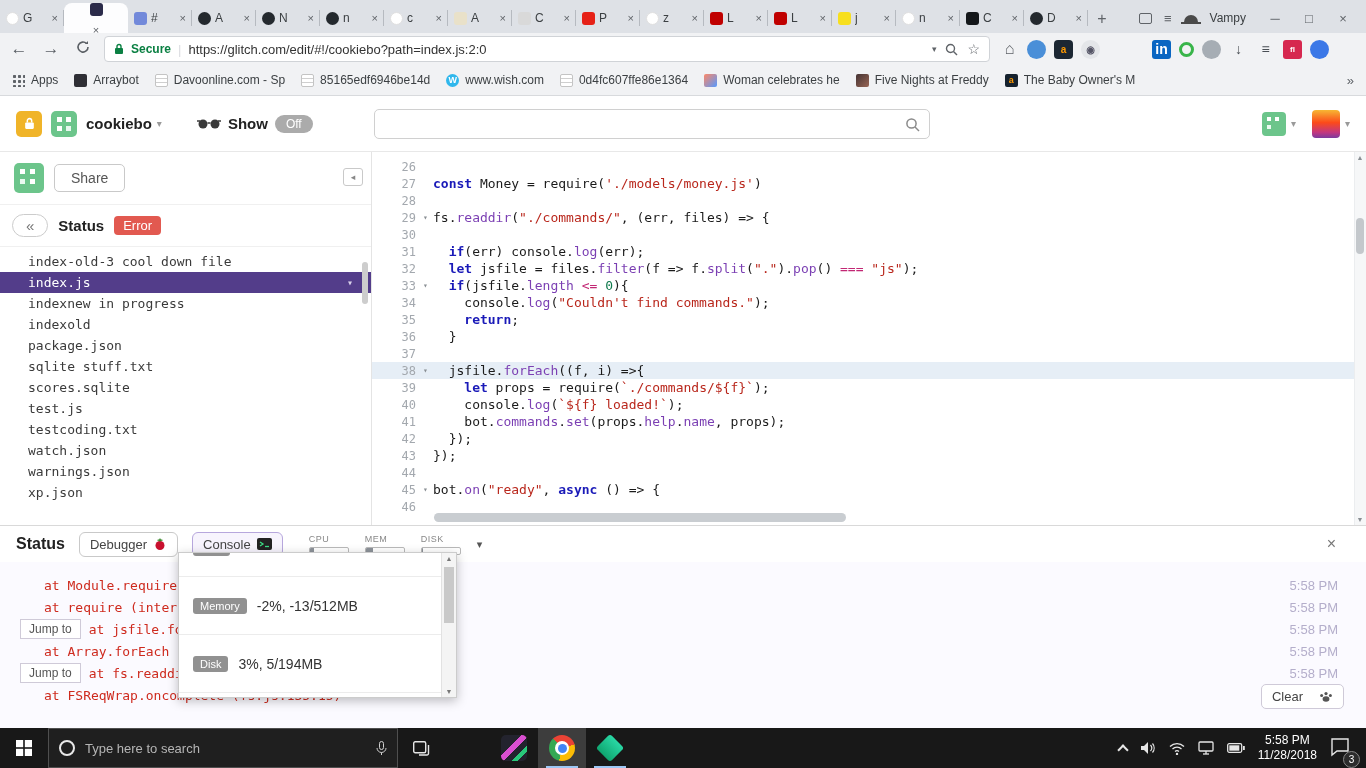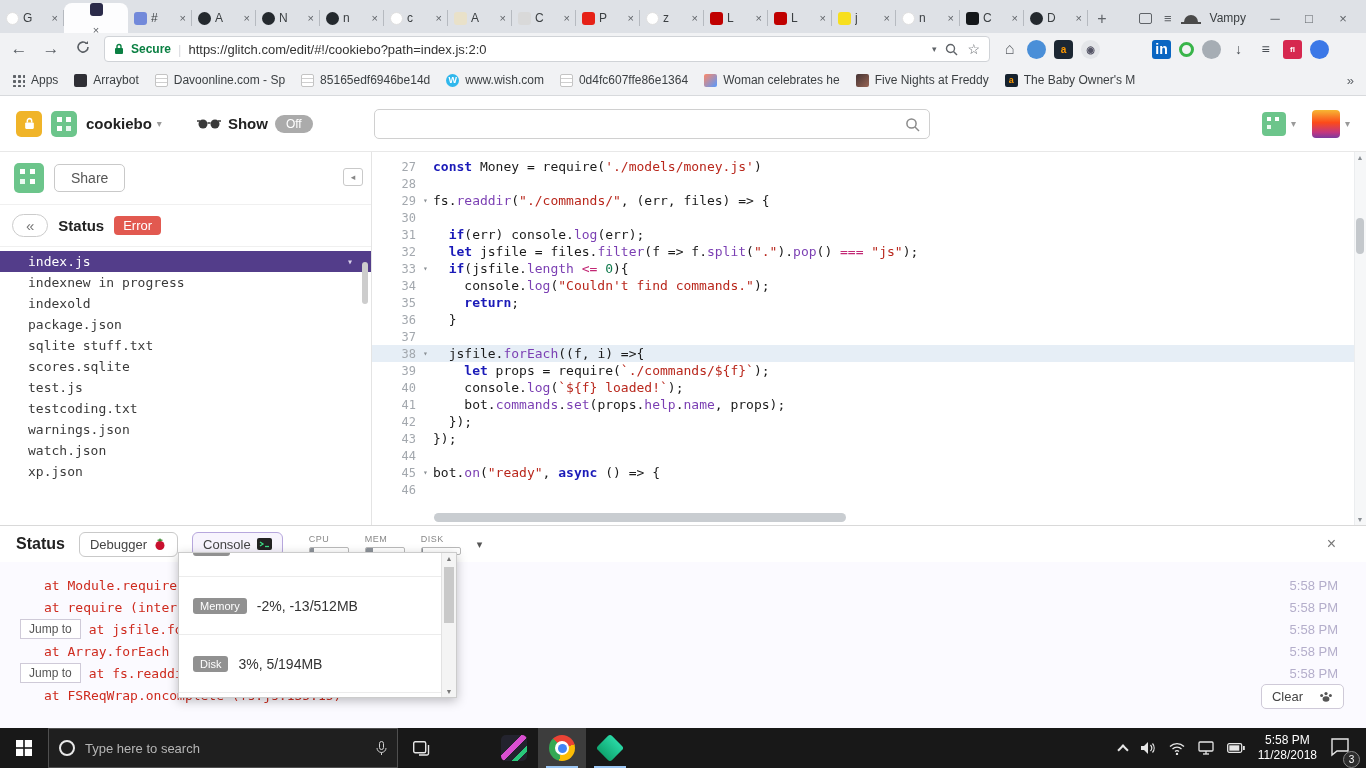--- a/index.html
+++ b/index.html
@@ -407,37 +407,39 @@
         <span class="share-avatar"></span>
         <button class="share-btn">Share</button>
         <span class="hide-btn">◂</span>
       </div>
       <div class="status-row">
         <span class="rewind-btn">«</span>
         <span class="status-label">Status</span>
         <span class="error-badge">Error</span>
       </div>
       <div class="file-list">
+          <div class="file-item">index-old-3 cool down file</div>
           <div class="file-item selected">index.js<span class="file-caret">▾</span></div>
           <div class="file-item">indexnew in progress</div>
           <div class="file-item">indexold</div>
           <div class="file-item">package.json</div>
           <div class="file-item">sqlite stuff.txt</div>
           <div class="file-item">scores.sqlite</div>
           <div class="file-item">test.js</div>
           <div class="file-item">testcoding.txt</div>
+          <div class="file-item">watch.json</div>
           <div class="file-item">warnings.json</div>
-          <div class="file-item">watch.json</div>
           <div class="file-item">xp.json</div>
         </div>
       <span class="sb-scroll"></span>
     </div>
 
     <div class="code-area">
       <div class="code-lines">
+          <div class="code-line"><span class="ln">26</span><span class="fold"></span><span class="ctext"></span></div>
           <div class="code-line"><span class="ln">27</span><span class="fold"></span><span class="ctext"><span class="tk-kw">const</span><span> Money = require(</span><span class="tk-str">'./models/money.js'</span><span>)</span></span></div>
           <div class="code-line"><span class="ln">28</span><span class="fold"></span><span class="ctext"></span></div>
           <div class="code-line"><span class="ln">29</span><span class="fold">▾</span><span class="ctext"><span>fs.</span><span class="tk-prop">readdir</span><span>(</span><span class="tk-str">"./commands/"</span><span>, (err, files) =&gt; {</span></span></div>
           <div class="code-line"><span class="ln">30</span><span class="fold"></span><span class="ctext"></span></div>
           <div class="code-line"><span class="ln">31</span><span class="fold"></span><span class="ctext"><span>  </span><span class="tk-kw">if</span><span>(err) console.</span><span class="tk-prop">log</span><span>(err);</span></span></div>
           <div class="code-line"><span class="ln">32</span><span class="fold"></span><span class="ctext"><span>  </span><span class="tk-kw">let</span><span> jsfile = files.</span><span class="tk-prop">filter</span><span>(f =&gt; f.</span><span class="tk-prop">split</span><span>(</span><span class="tk-str">"."</span><span>).</span><span class="tk-prop">pop</span><span>() </span><span class="tk-op">===</span><span> </span><span class="tk-str">"js"</span><span>);</span></span></div>
           <div class="code-line"><span class="ln">33</span><span class="fold">▾</span><span class="ctext"><span>  </span><span class="tk-kw">if</span><span>(jsfile.</span><span class="tk-prop">length</span><span> </span><span class="tk-op">&lt;=</span><span> </span><span class="tk-num">0</span><span>){</span></span></div>
           <div class="code-line"><span class="ln">34</span><span class="fold"></span><span class="ctext"><span>    console.</span><span class="tk-prop">log</span><span>(</span><span class="tk-str">"Couldn't find commands."</span><span>);</span></span></div>
           <div class="code-line"><span class="ln">35</span><span class="fold"></span><span class="ctext"><span>    </span><span class="tk-kw">return</span><span>;</span></span></div>
           <div class="code-line"><span class="ln">36</span><span class="fold"></span><span class="ctext"><span>  }</span></span></div>

